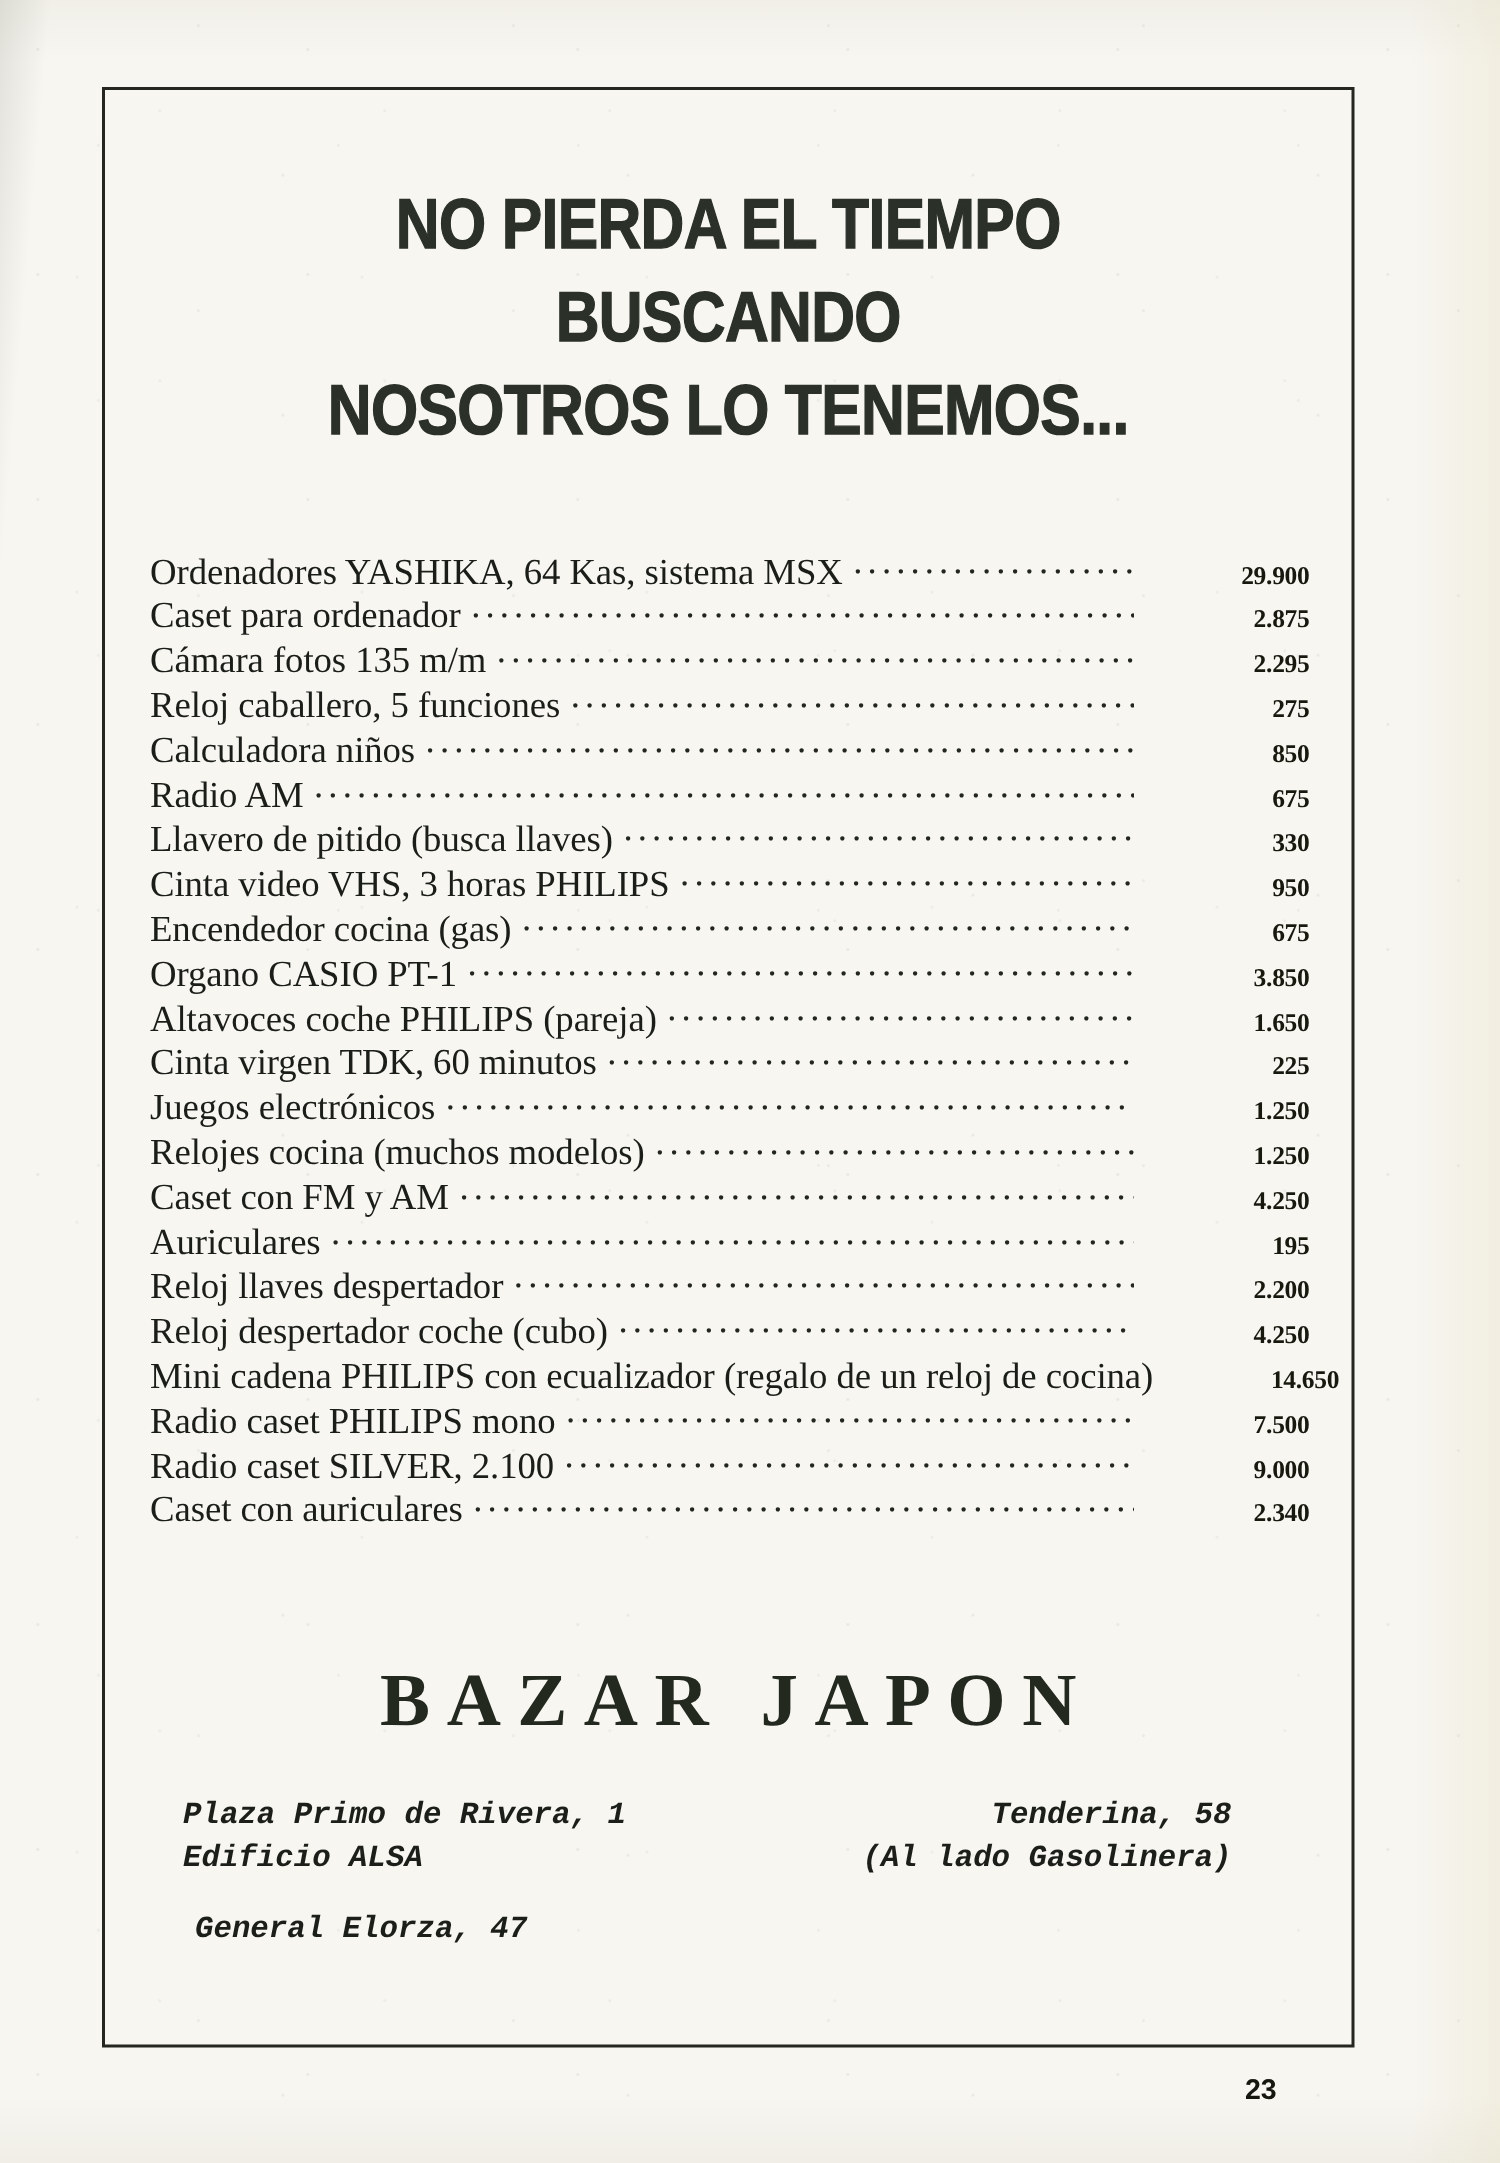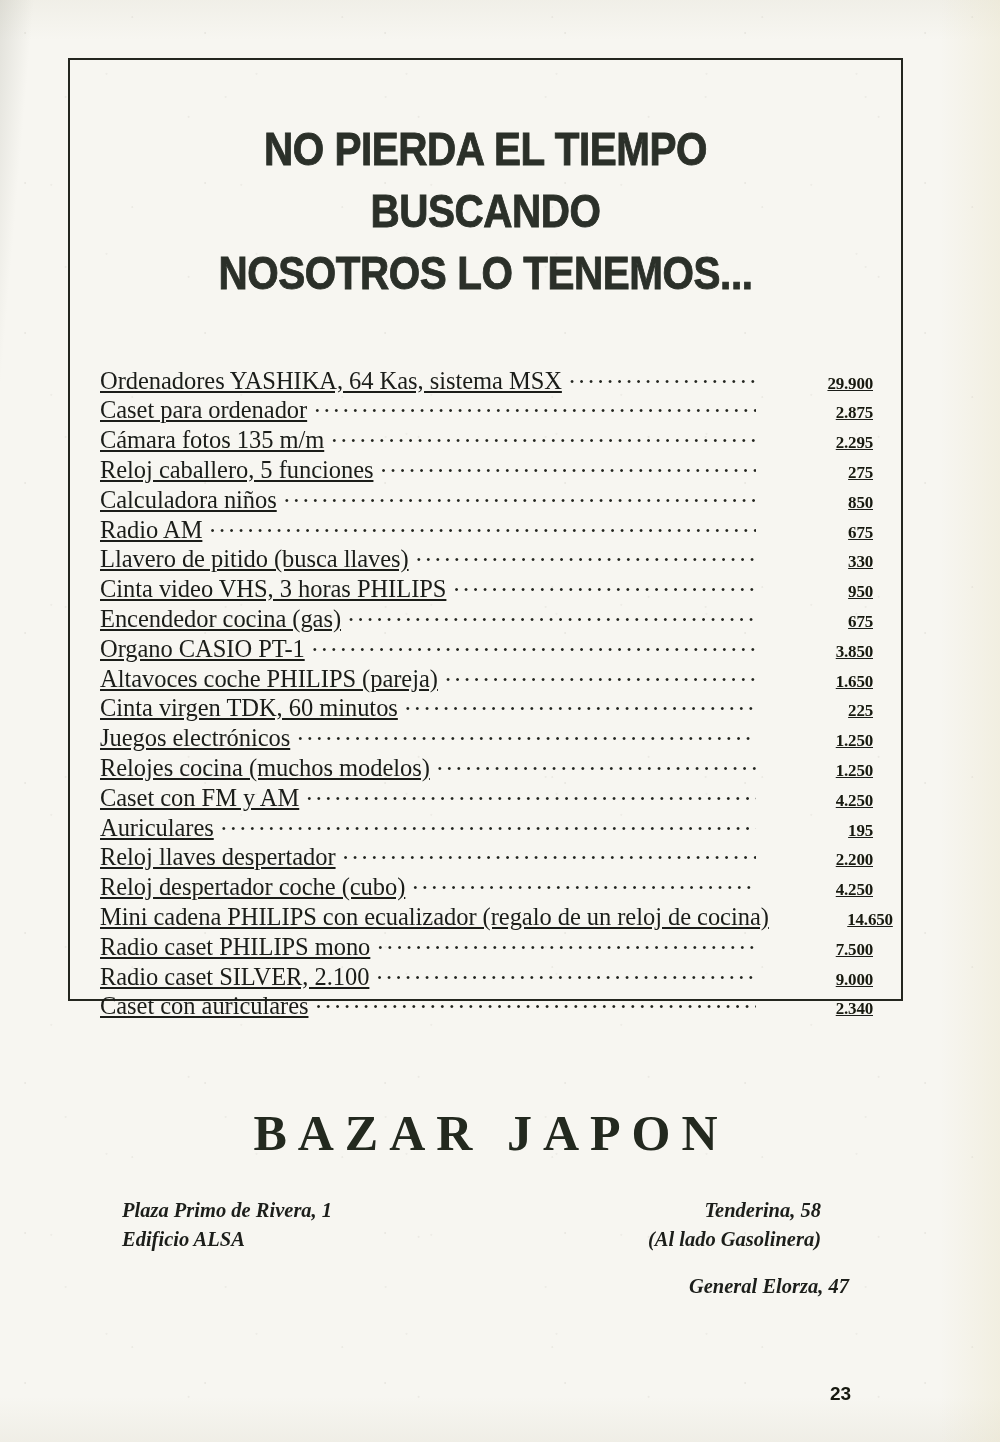--- a/index.html
+++ b/index.html
@@ -40,21 +40,21 @@
       radial-gradient(circle at 71% 41%, rgba(130,125,110,0.16) 0.6px, transparent 1.4px);
     background-size: 180px 150px, 210px 190px, 160px 170px, 230px 160px, 190px 210px, 150px 180px;
   }
 
   
   .ad-frame {
     position: absolute;
     left: 68px;
     top: 58px;
     width: 835px;
-    height: 943px;
+    height: 1307px;
     border: 2.5px solid #24261f;
     box-sizing: border-box;
   }
 
   
   .headline {
     margin: 58px 26px 0 26px;
     text-align: center;
     color: #2b3029;
     font-family: "Liberation Sans Narrow", "Liberation Sans", sans-serif;
@@ -66,21 +66,20 @@
     transform-origin: center top;
     -webkit-text-stroke: 0.9px #2b3029;
   }
   .headline-line-1 { display: block; }
   .headline-line-2 { display: block; }
 
   
   .price-list {
     margin: 60px 28px 0 30px;
     color: #1b1d19;
-    text-decoration: underline;
   }
   .price-row {
     display: flex;
     align-items: baseline;
     font-size: 24.5px;
     line-height: 1;
     height: 29.8px;
     white-space: nowrap;
   }
   .item-name {
@@ -122,37 +121,37 @@
     font-weight: bold;
     font-size: 50px;
     letter-spacing: 11px;
     color: #23291f;
     padding-left: 11px;
   }
 
   
   .addresses {
     margin: 34px 52px 0 52px;
-    font-family: Liberation Serif, serif;
+    font-family: Liberation Mono, monospace;
     font-style: italic;
     font-weight: bold;
     font-size: 20.5px;
     line-height: 1.42;
     color: #1c1e1a;
   }
   .addr-top {
     display: flex;
     justify-content: space-between;
     align-items: flex-start;
   }
   .addr-left { text-align: left; }
   .addr-right { text-align: right; padding-right: 28px; }
   .addr-line { display: block; }
   .addr-center {
-    text-align: right;
+    text-align: left;
     margin-top: 18px;
     padding-left: 8px;
   }
 
   
   .page-number {
     position: absolute;
     left: 830px;
     top: 1383px;
     font-family: Liberation Sans, sans-serif;

